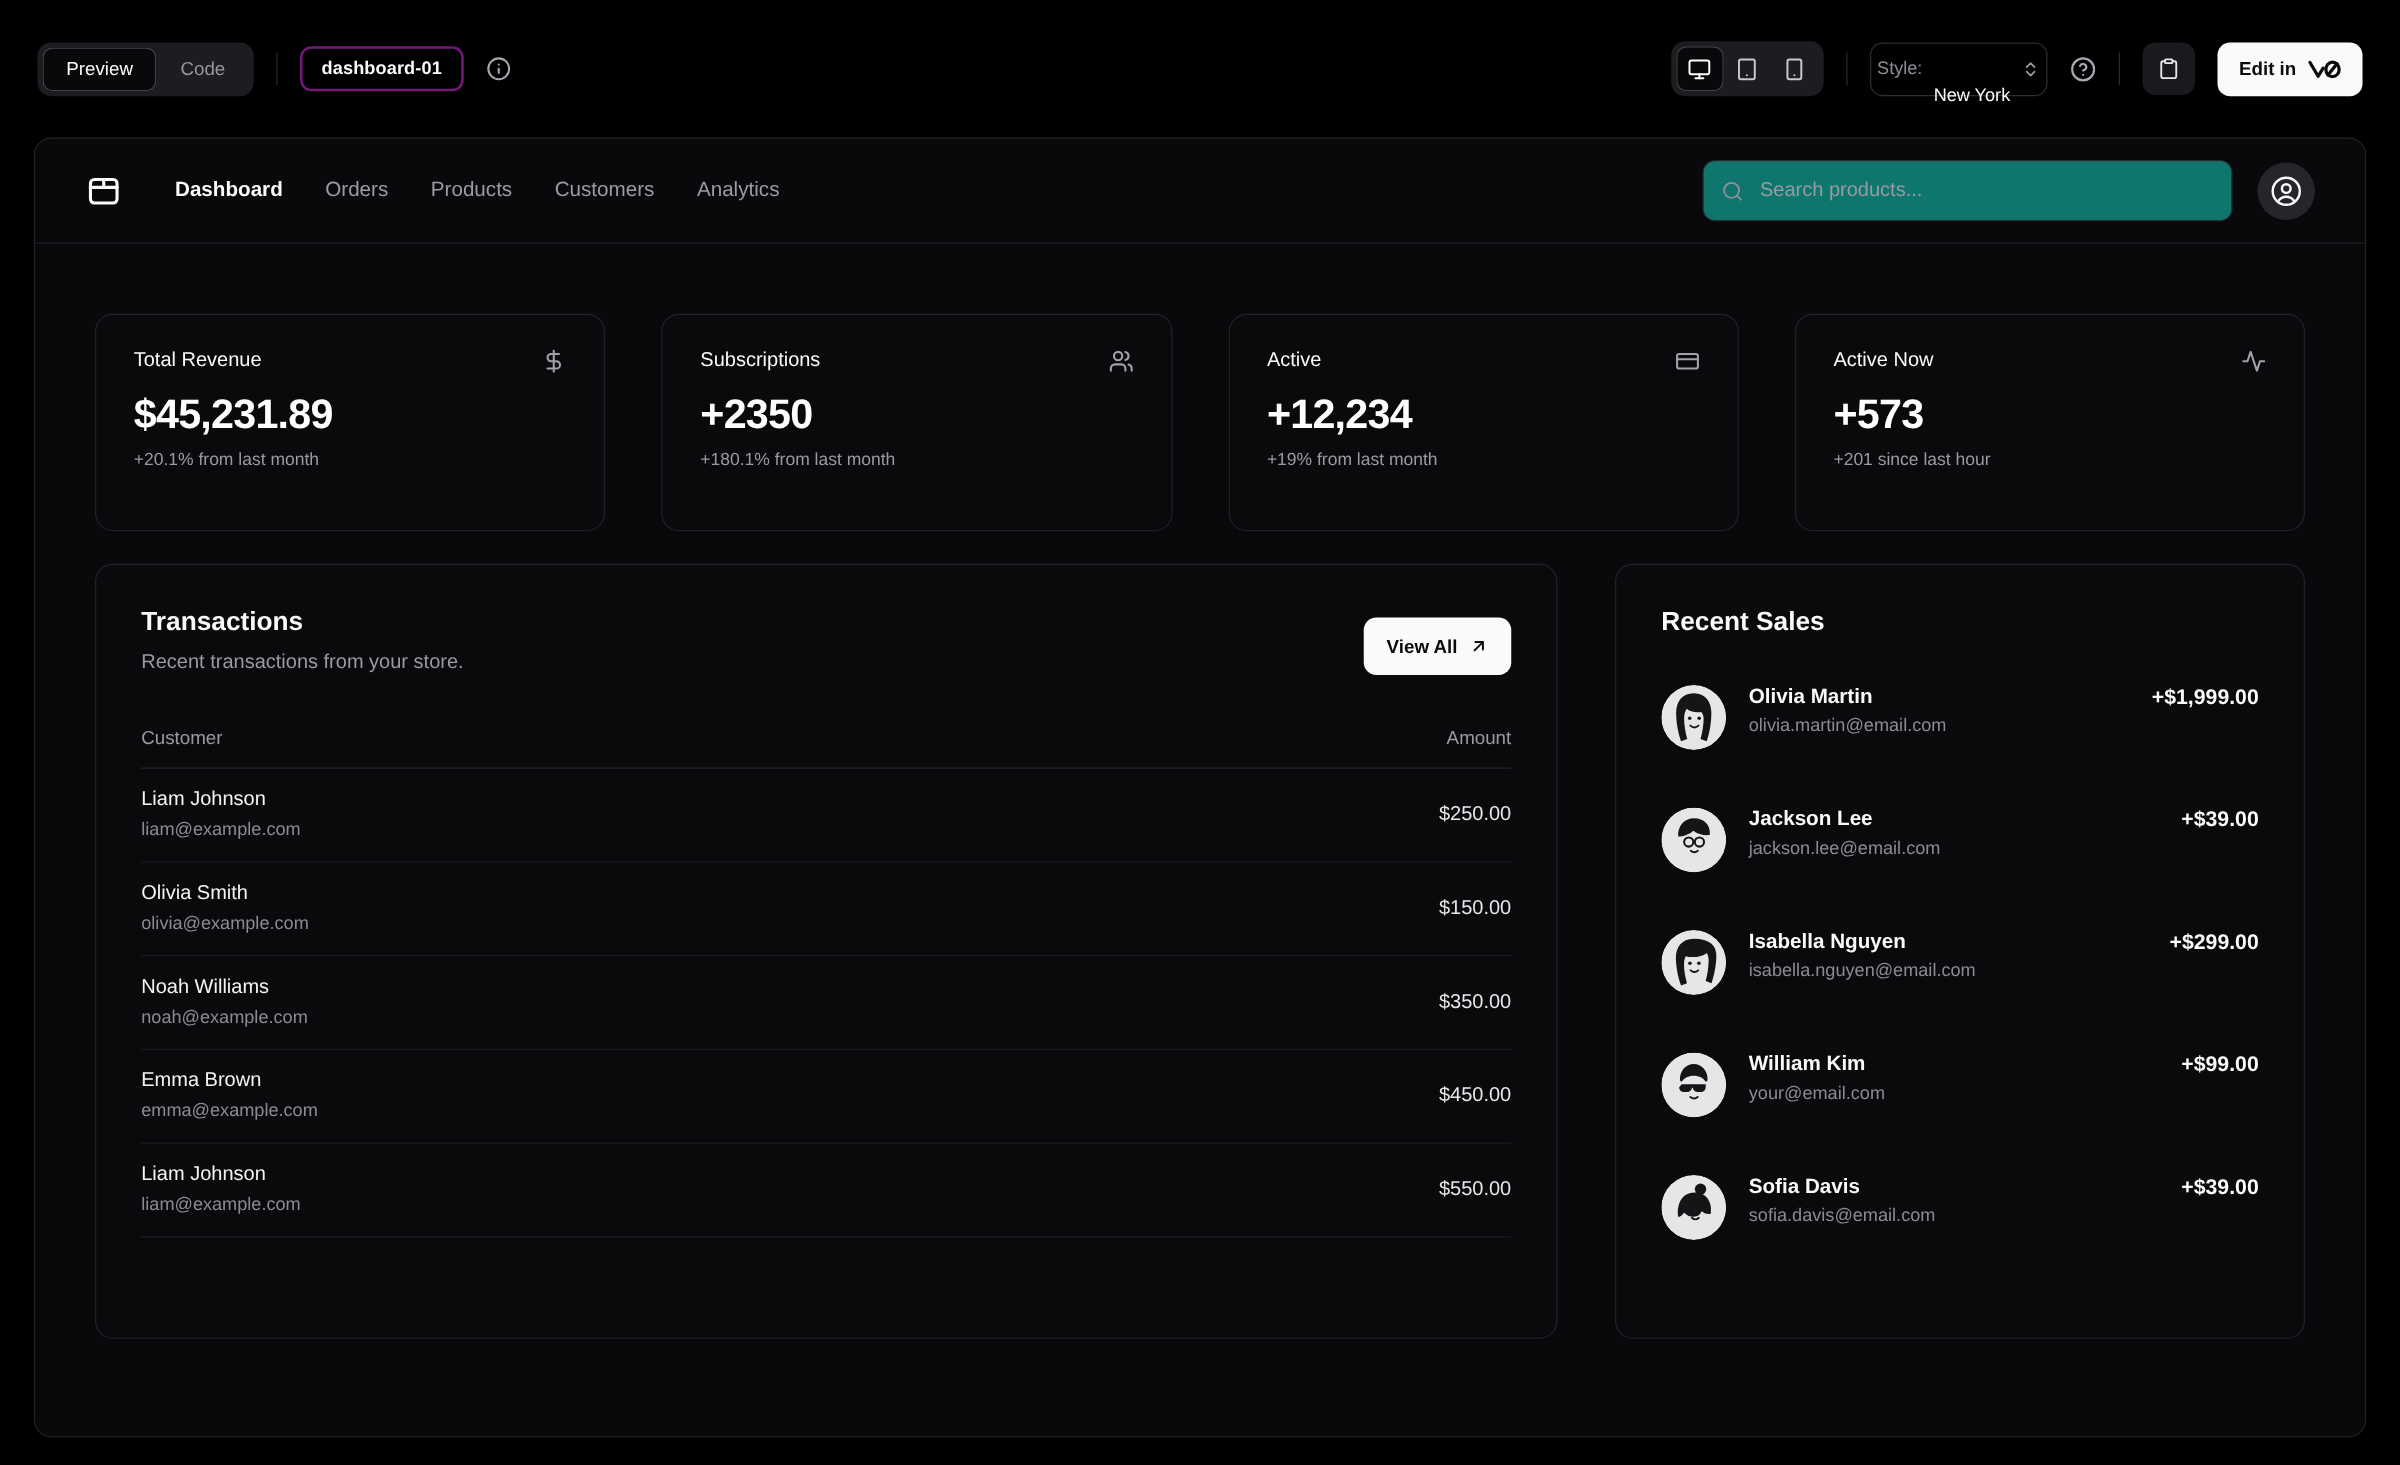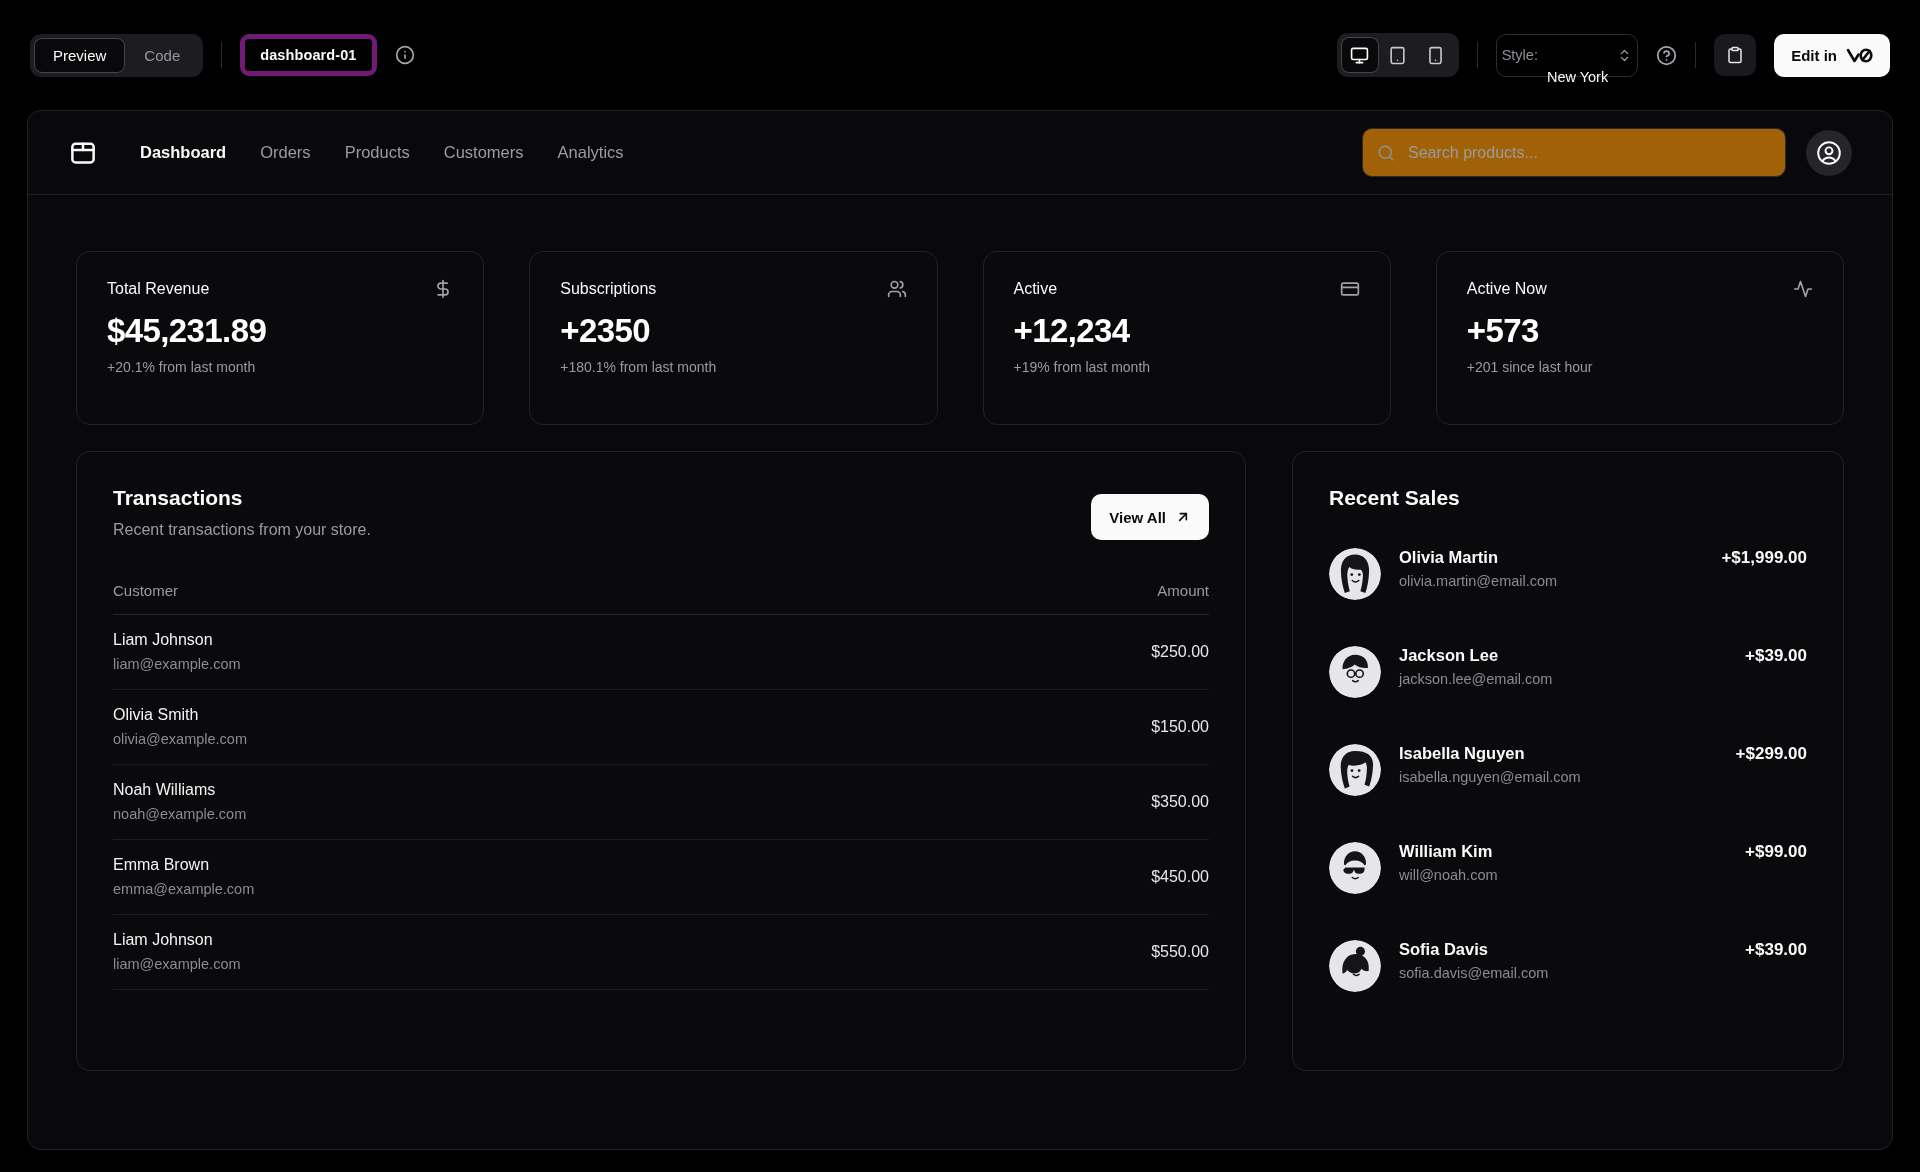--- a/index.html
+++ b/index.html
@@ -5,40 +5,40 @@
   * { margin:0; padding:0; box-sizing:border-box; }
   html,body { width:1920px; height:1172px; background:#000; font-family:"Liberation Sans", sans-serif; color:#fafafa; overflow:hidden; }
 
   
   .toolbar { height:110px; display:flex; align-items:center; justify-content:space-between; padding:0 30px; }
   .tb-left, .tb-right { display:flex; align-items:center; gap:18px; }
   .seg-group { display:inline-flex; align-items:center; background:#1c1c21; border-radius:11px; padding:4px; }
   .seg-btn { border:none; background:transparent; color:#96969e; font-size:15px; font-family:inherit; padding:9px 19px; border-radius:8px; cursor:pointer; }
   .seg-btn.active { background:#09090b; color:#fafafa; box-shadow: inset 0 0 0 1px #44444b; }
   .vdiv { width:1px; height:26px; background:#2b2b30; }
-  .badge-pill { border:5px solid #701a75; border-radius:9px; padding:8px 15px; font-size:14.5px; font-weight:700; color:#fafafa; letter-spacing:.1px; }
+  .badge-pill { border:2px solid #701a75; border-radius:9px; padding:8px 15px; font-size:14.5px; font-weight:700; color:#fafafa; letter-spacing:.1px; }
   .icon-plain { display:inline-flex; align-items:center; justify-content:center; background:none; border:none; cursor:pointer; color:#a7a7af; }
   .dev-btn { width:38px; height:36px; display:flex; align-items:center; justify-content:center; background:transparent; border:none; border-radius:8px; color:#c9c9cf; cursor:pointer; }
   .dev-btn.active { background:#09090b; box-shadow: inset 0 0 0 1px #44444b; color:#fff; }
   .style-select { display:flex; align-items:center; gap:9px; height:43px; padding:0 5px; border:1px solid #2d2d33; border-radius:10px; background:transparent; cursor:pointer; }
   .style-label { color:#8f8f98; font-size:14.5px; }
   .style-value { color:#fafafa; font-size:14.5px;margin-top:44px; }
   .sq-btn { width:42px; height:42px; border-radius:10px; background:#1a1a1e; border:none; display:flex; align-items:center; justify-content:center; color:#e7e7ea; cursor:pointer; }
   .edit-btn { display:flex; align-items:center; gap:9px; height:43px; padding:0 17px; border:none; border-radius:10px; background:#fafafa; color:#0b0b0d; font-family:inherit; font-size:15px; font-weight:700; cursor:pointer; }
 
   
   .panel { margin:0 27px; height:1040px; background:#09090b; border:1px solid #222227; border-radius:14px; overflow:hidden; }
   .app-header { height:84px; display:flex; align-items:center; padding:0 40px; border-bottom:1px solid #1e1e23; }
   .logo { color:#fafafa; display:flex; align-items:center; margin-right:42px; }
   .nav { display:flex; align-items:center; gap:34px; }
   .nav a { text-decoration:none; font-size:16.5px; color:#9b9ba3; cursor:pointer; }
   .nav a.active { color:#fafafa; font-weight:700; }
   .search-wrap { margin-left:auto; position:relative; }
   .search-wrap svg { position:absolute; left:15px; top:50%; transform:translateY(-50%); color:#8f8f98; }
-  .search-input { width:424px; height:49px; background:#a16207; border:1px solid #2a2a30; border-radius:10px; color:#e4e4e7; font-size:16px; font-family:inherit; padding:0 16px 0 45px; outline:none; }
+  .search-input { width:424px; height:49px; background:#0f766e; border:1px solid #2a2a30; border-radius:10px; color:#e4e4e7; font-size:16px; font-family:inherit; padding:0 16px 0 45px; outline:none; }
   .search-input::placeholder { color:#9a9aa2; }
   .avatar-btn { width:46px; height:46px; border-radius:50%; margin-left:20px; background:#25252a; border:none; display:flex; align-items:center; justify-content:center; color:#fafafa; cursor:pointer; }
 
   .content { padding:56px 48px 0; }
 
   
   .stats { display:grid; grid-template-columns:repeat(4,1fr); gap:45px; }
   .stat-card { height:174px; background:#0a0a0d; border:1px solid #212127; border-radius:14px; padding:27px 30px; }
   .stat-head { display:flex; align-items:center; justify-content:space-between; }
   .stat-title { font-size:16px; color:#fafafa; }
@@ -368,21 +368,21 @@
             <span class="rs-avatar">
               <svg viewBox="0 0 48 48" width="52" height="52">
                   <circle cx="24" cy="24" r="24" fill="#e6e6e8"></circle>
                   <path fill="#151518" d="M13.8 20.5c-.3-7 4.4-12 10.2-12s10.6 5 10.2 12l-1.2 1.2c-1.9-3-5-4.6-9-4.6s-7.1 1.6-9 4.6z"></path>
                   <path fill="#151518" d="M15.2 23.5h17.6v2.1c0 2-1.6 3.6-3.6 3.6h-2.3c-1.9 0-3.4-1.4-3.6-3.2h-.6c-.2 1.8-1.7 3.2-3.6 3.2h-2.3c-2 0-3.6-1.6-3.6-3.6z"></path>
                   <path d="M21.5 32.8c1.7 1.4 3.8 1.4 5.4 0" stroke="#151518" stroke-width="1.4" fill="none" stroke-linecap="round"></path>
                 </svg>
             </span>
             <div class="rs-info">
               <div class="rs-name">William Kim</div>
-              <div class="rs-email">will@noah.com</div>
+              <div class="rs-email">your@email.com</div>
             </div>
             <div class="rs-amount">+$99.00</div>
           </div>
 
           <div class="rs-row">
             <span class="rs-avatar">
               <svg viewBox="0 0 48 48" width="52" height="52">
                   <circle cx="24" cy="24" r="24" fill="#e6e6e8"></circle>
                   <circle cx="29" cy="10.5" r="4.2" fill="#151518"></circle>
                   <path fill="#151518" d="M12.5 31c-1.3-9.5 3-18 12-18 8.3 0 13.4 6.3 12.1 15.6-2.6.5-5.2-.4-6.8-2.1-.6 2.1-2.2 3.7-4.8 4.2-3 .6-6.1-.6-8.1-3.1-1 1.7-2.5 3-4.4 3.4z"></path>

